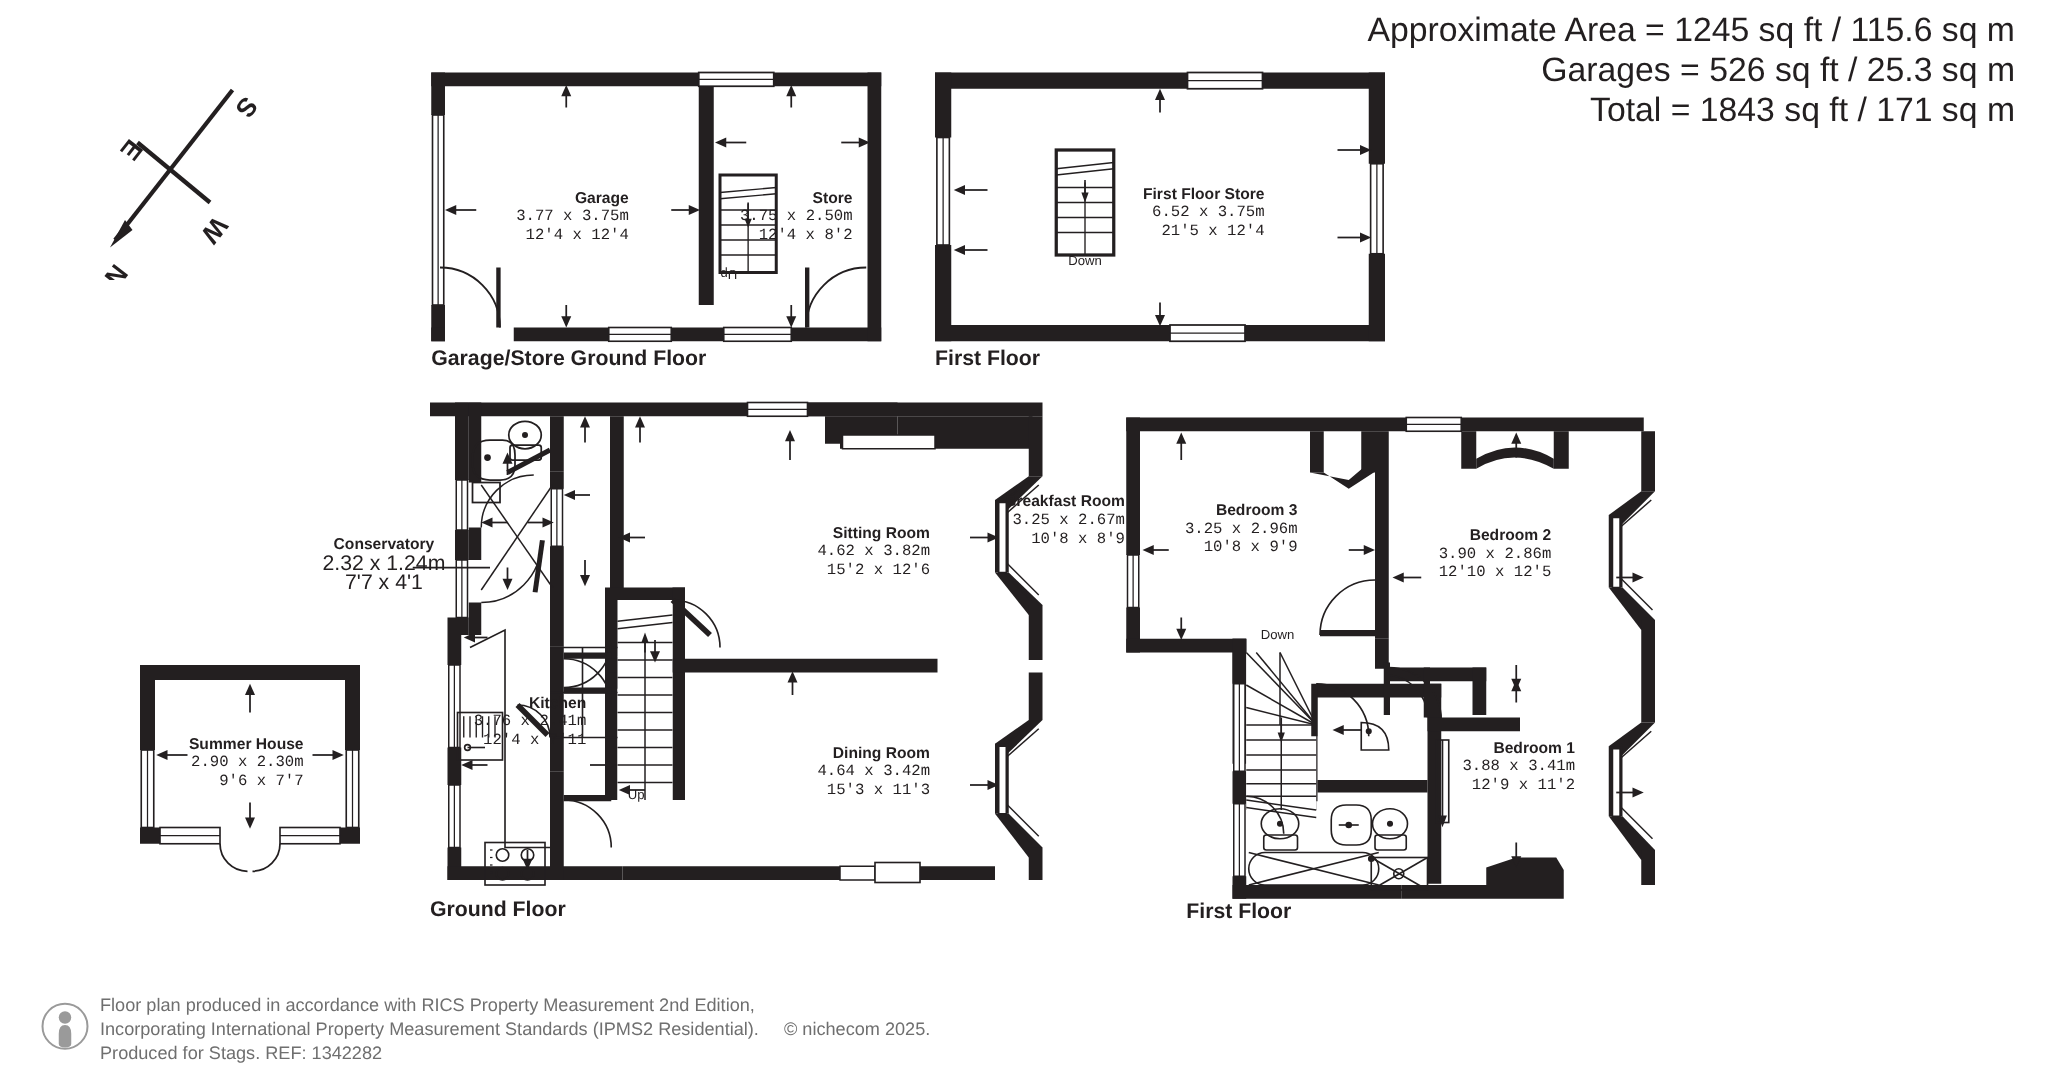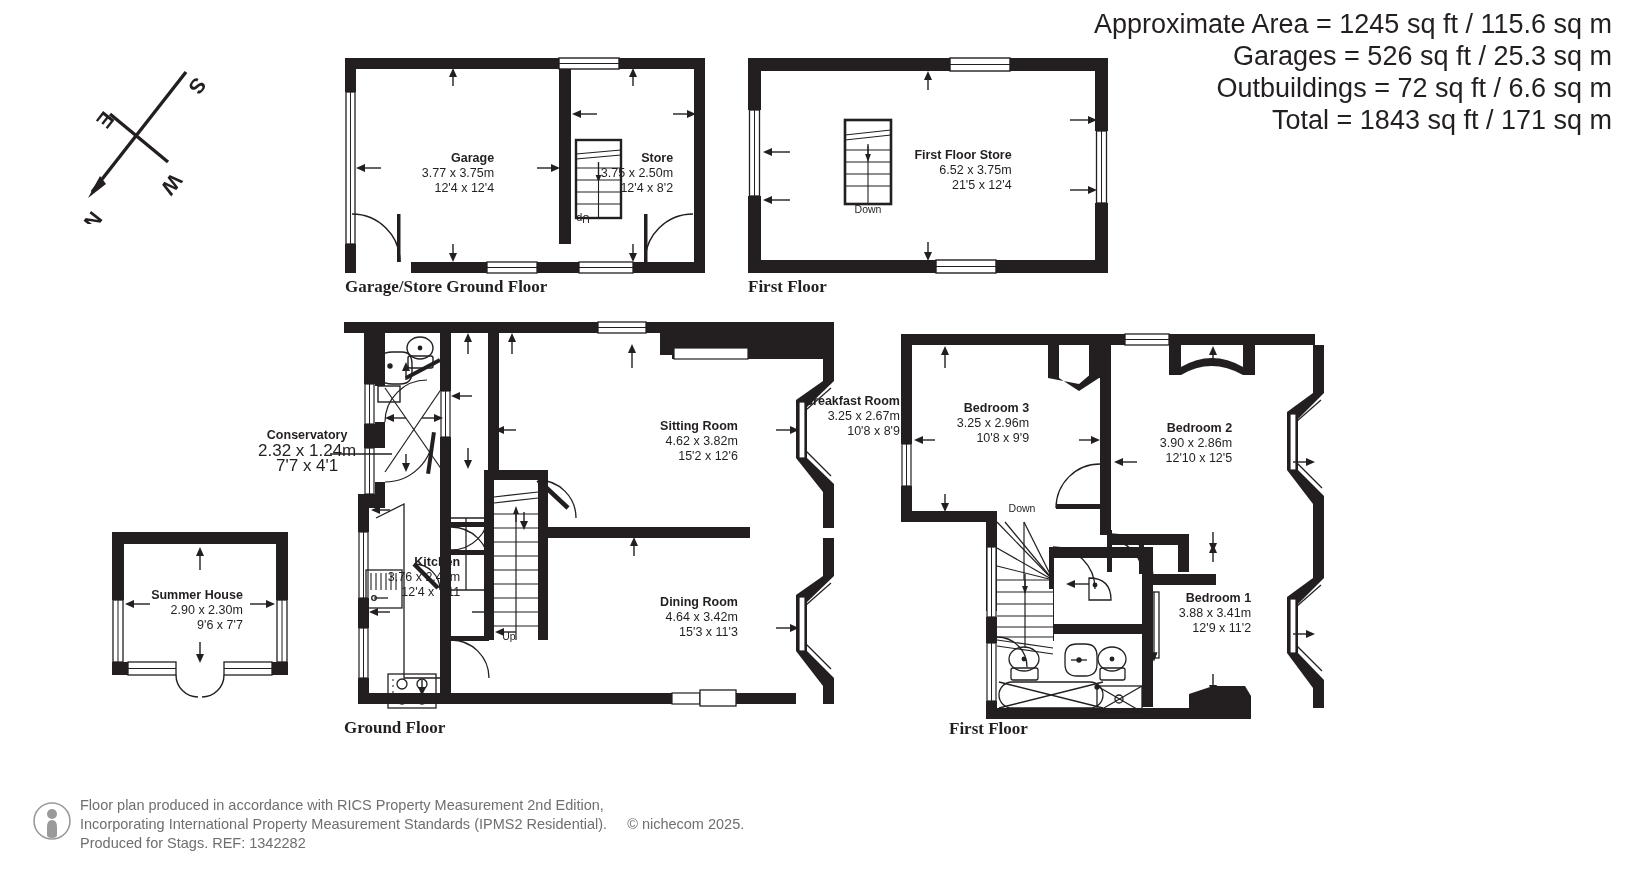--- a/index.html
+++ b/index.html
@@ -12,26 +12,26 @@
   .area-summary .line{font-size:27px;line-height:32px;color:#231f20;white-space:nowrap;}
   .area-summary .note{font-size:16px;line-height:26px;color:#231f20;margin-top:6px;white-space:nowrap;}
 
   
   .compass{position:absolute;left:44px;top:44px;width:180px;height:180px;}
 
   
   .plan{position:absolute;}
   .plan svg{display:block;overflow:visible;}
 
-  .floor-label{position:absolute;font-size:17px;font-weight:bold;color:#231f20;white-space:nowrap;font-family:Liberation Serif, serif;}
+  .floor-label{position:absolute;font-size:17px;font-weight:bold;color:#231f20;white-space:nowrap;}
 
   
   .room{position:absolute;text-align:right;white-space:nowrap;transform:translate(-50%,0);}
   .room .rname{font-size:12.5px;font-weight:bold;line-height:15px;color:#231f20;}
-  .room .rdim{font-size:12.5px;line-height:15px;color:#231f20;}
+  .room .rdim{font-size:12.5px;line-height:15px;color:#231f20;font-family:Liberation Mono, monospace;}
 
   .tiny{position:absolute;font-size:10.5px;color:#231f20;white-space:nowrap;transform:translate(-50%,0);}
 
   
   .callout{position:absolute;text-align:center;white-space:nowrap;}
   .callout .rname{font-size:12.5px;font-weight:bold;line-height:15px;}
   .callout .rdim{font-size:17px;line-height:15px;}
 
   
   .footer{position:absolute;left:80px;bottom:18px;}
@@ -41,21 +41,20 @@
   .nichecom{color:#6f6f6f;}
 </style>
 </head>
 <body>
 
 <div id="root">
 
   <div class="area-summary">
     <div class="line">Approximate Area = 1245 sq ft / 115.6 sq m</div>
     <div class="line">Garages = 526 sq ft / 25.3 sq m</div>
-    <div class="line">Outbuildings = 72 sq ft / 6.6 sq m</div>
     <div class="line">Total = 1843 sq ft / 171 sq m</div>
   </div>
 
   <div class="compass">
     <svg width="180" height="180" viewBox="0 0 180 180">
 
       <line x1="142" y1="28" x2="48" y2="148" stroke="#231f20" stroke-width="3.4"></line>
       <polygon points="44,154 62,140 56,132" fill="#231f20"></polygon>
 
       <line x1="66" y1="70" x2="124" y2="118" stroke="#231f20" stroke-width="3.4"></line>

